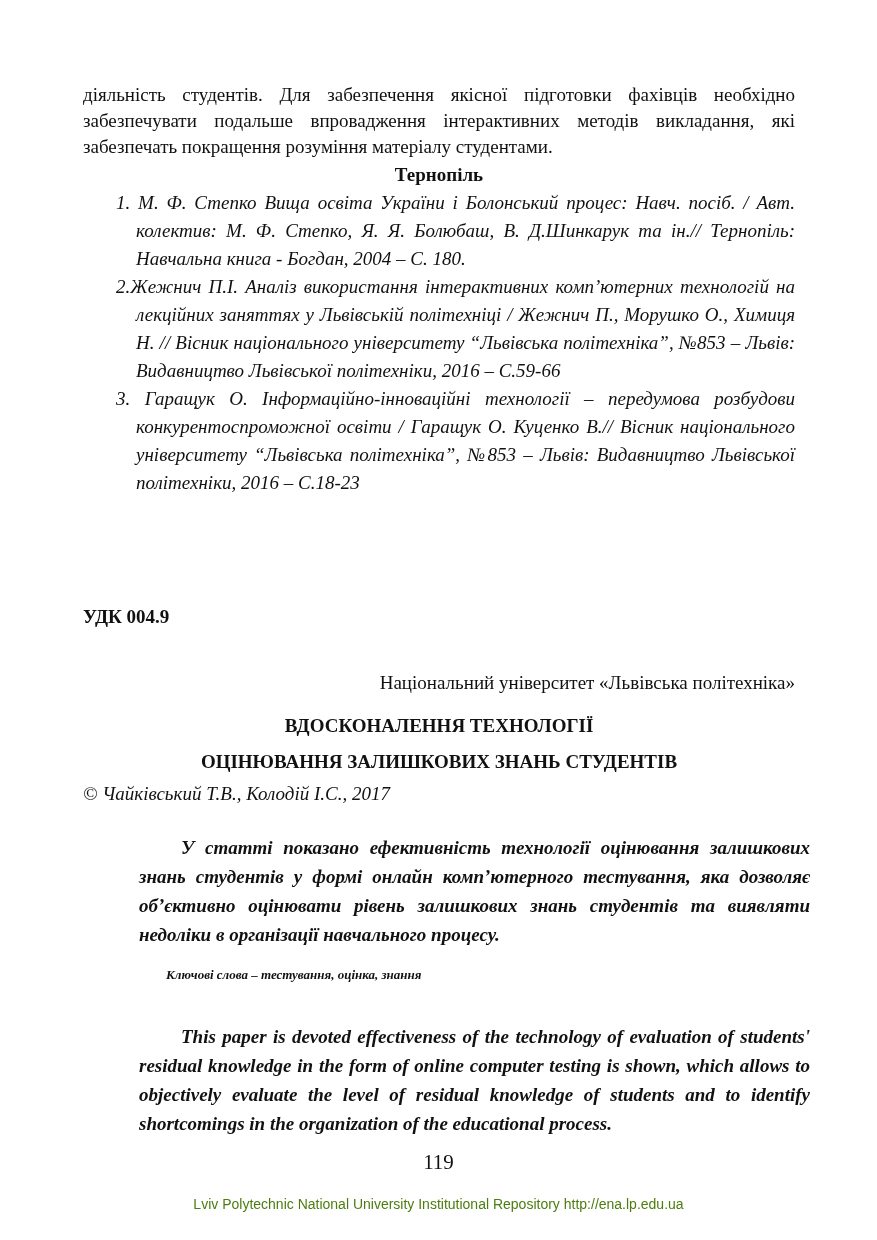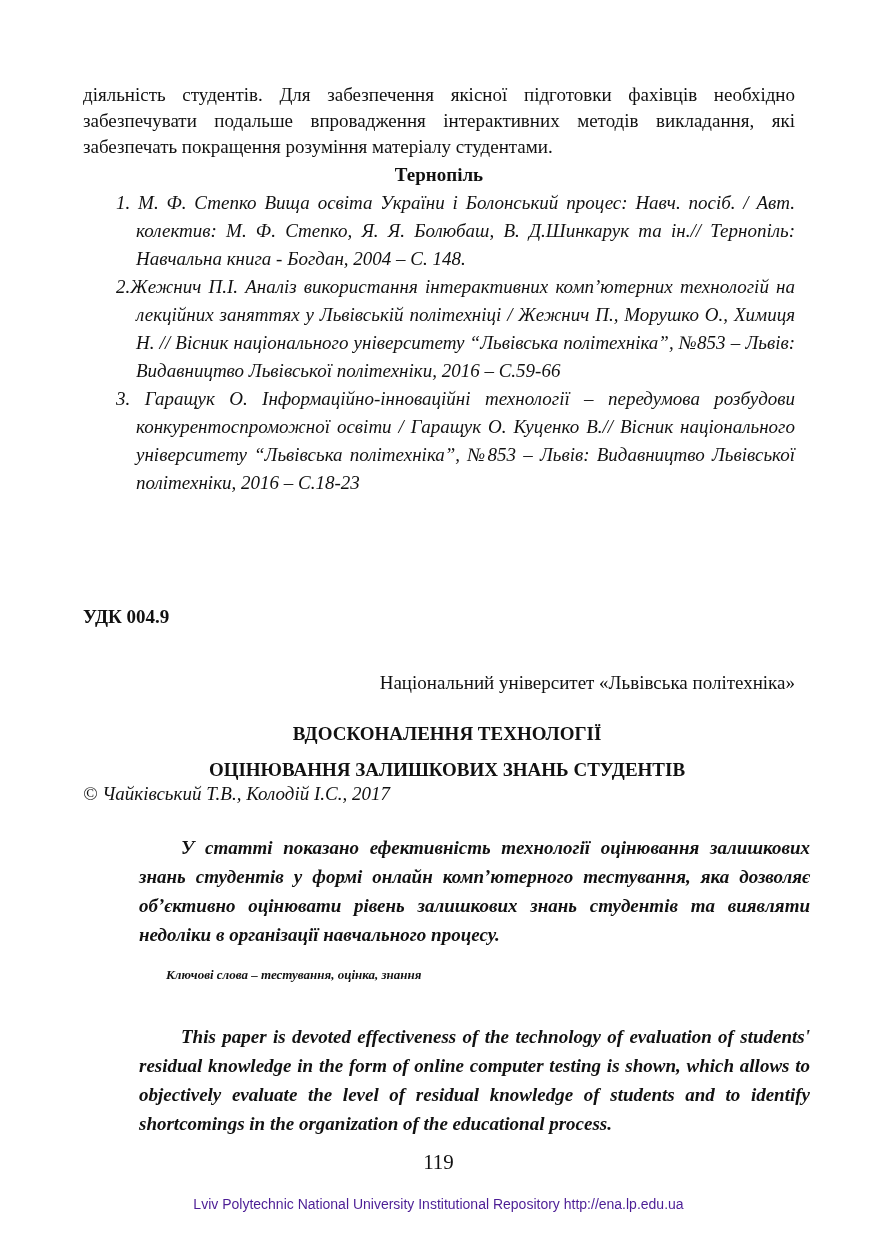--- a/index.html
+++ b/index.html
@@ -77,21 +77,21 @@
     }
     .title {
       position: absolute;
       top: 626px;
       left: 0;
       width: 712px;
       text-align: center;
       font-weight: bold;
       font-size: 19px;
       line-height: 36px;
-      margin: 8px;
+      margin: 0;
     }
     .copyright {
       position: absolute;
       top: 701px;
       left: 0;
       font-style: italic;
       font-size: 19px;
       margin: 0;
     }
     .abstract {
@@ -133,32 +133,32 @@
       margin: 0;
     }
     .repo-footer {
       position: absolute;
       top: 1196px;
       left: 0;
       width: 877px;
       text-align: center;
       font-family: "Liberation Sans", sans-serif;
       font-size: 14px;
-      color: #4c1d95;
+      color: #4d7c0f;
       margin: 0;
     }
   </style>
 </head>
 <body>
 
 <div class="page">
   <p class="body-text">діяльність студентів. Для забезпечення якісної підготовки фахівців необхідно забезпечувати подальше впровадження інтерактивних методів викладання, які забезпечать покращення розуміння матеріалу студентами.</p>
   <h3 class="section-heading">Тернопіль</h3>
   <ol class="refs">
-    <li class="ref">1. М. Ф. Степко Вища освіта України і Болонський процес: Навч. посіб. / Авт. колектив: М. Ф. Степко, Я. Я. Болюбаш, В. Д.Шинкарук та ін.// Тернопіль: Навчальна книга - Богдан, 2004 – С. 148.</li>
+    <li class="ref">1. М. Ф. Степко Вища освіта України і Болонський процес: Навч. посіб. / Авт. колектив: М. Ф. Степко, Я. Я. Болюбаш, В. Д.Шинкарук та ін.// Тернопіль: Навчальна книга - Богдан, 2004 – С. 180.</li>
     <li class="ref">2.Жежнич П.І. Аналіз використання інтерактивних комп’ютерних технологій на лекційних заняттях у Львівській політехніці / Жежнич П., Морушко О., Химиця Н. // Вісник національного університету “Львівська політехніка”, №853 – Львів: Видавництво Львівської політехніки, 2016 – С.59-66</li>
     <li class="ref">3. Гаращук О. Інформаційно-інноваційні технології – передумова розбудови конкурентоспроможної освіти /  Гаращук О. Куценко В.// Вісник національного університету “Львівська політехніка”, №853 – Львів: Видавництво Львівської політехніки, 2016 – С.18-23</li>
   </ol>
 
   <p class="udk">УДК 004.9</p>
   <p class="affiliation">Національний університет «Львівська політехніка»</p>
 
   <h2 class="title">
     <span>ВДОСКОНАЛЕННЯ ТЕХНОЛОГІЇ</span><br>
     <span>ОЦІНЮВАННЯ ЗАЛИШКОВИХ ЗНАНЬ СТУДЕНТІВ</span>

